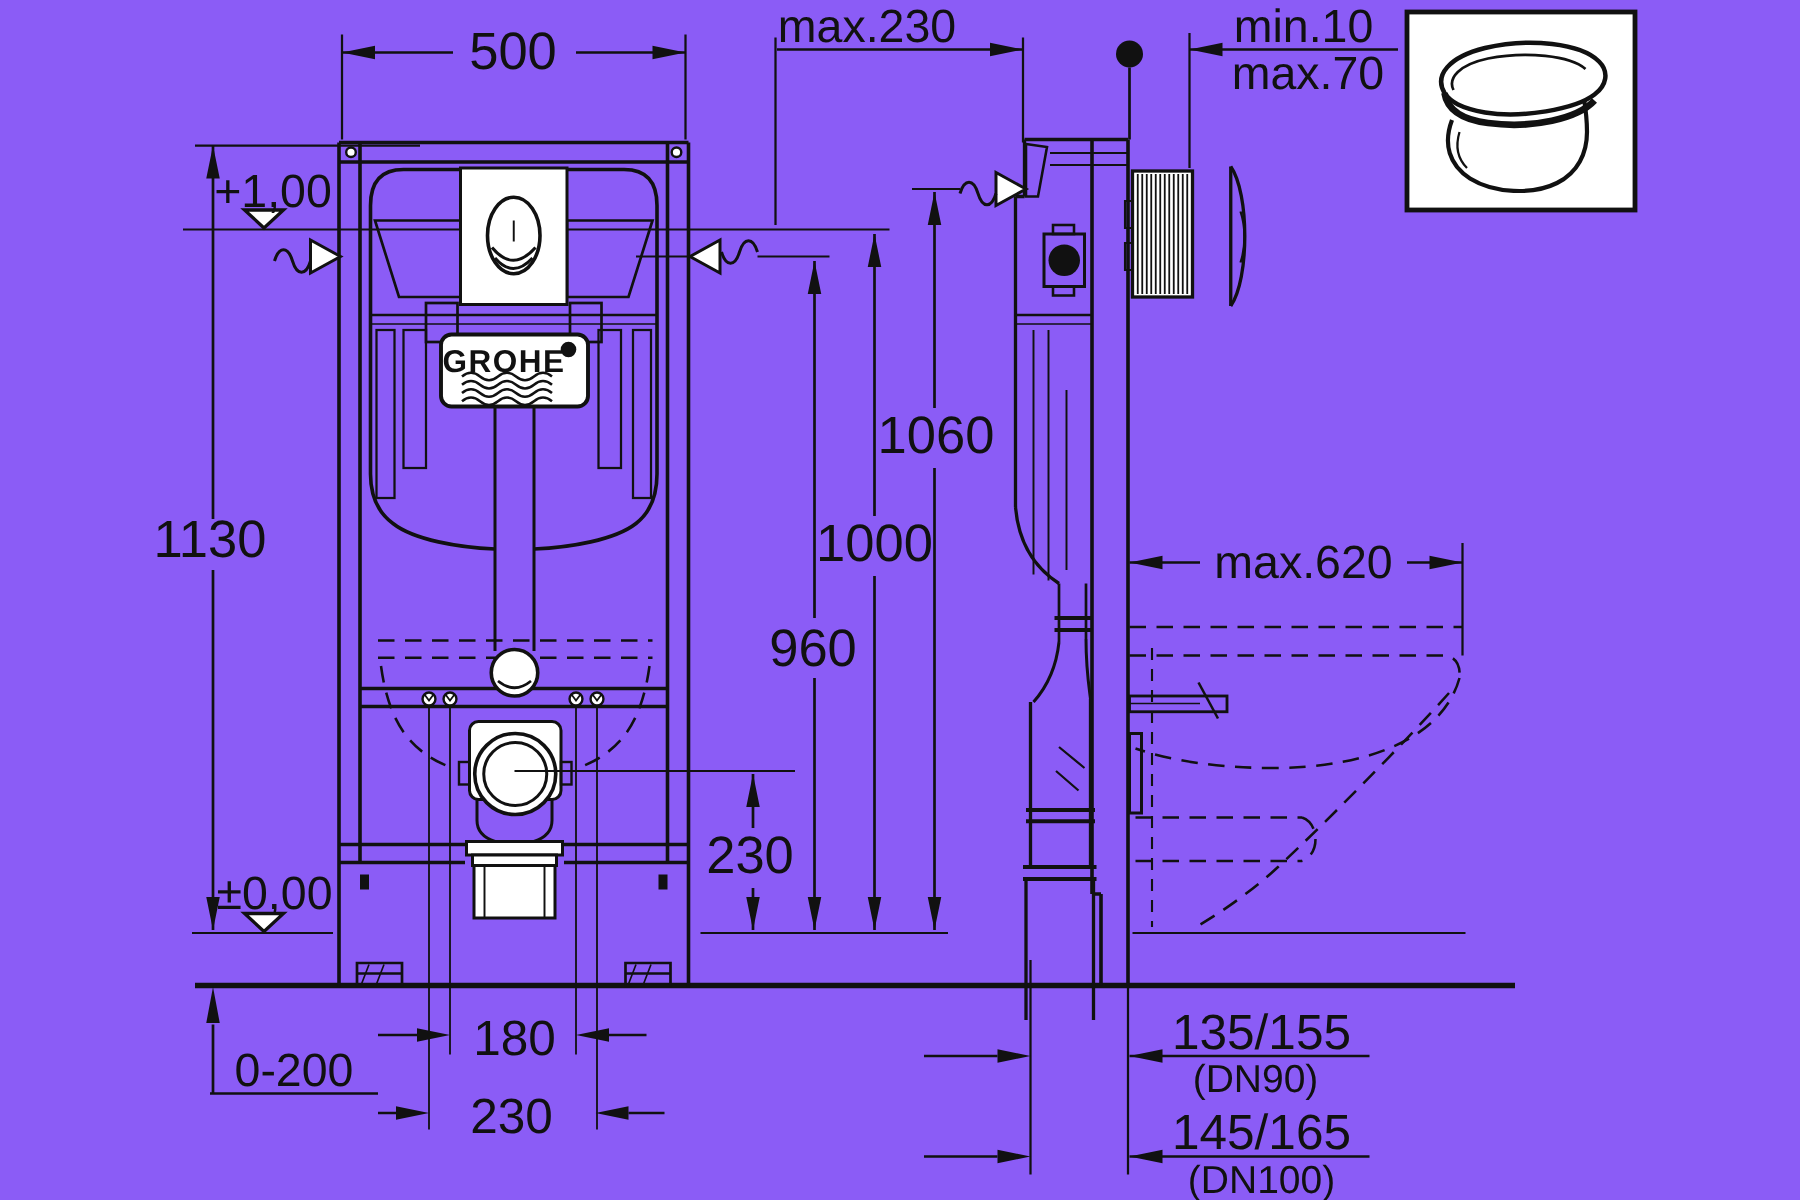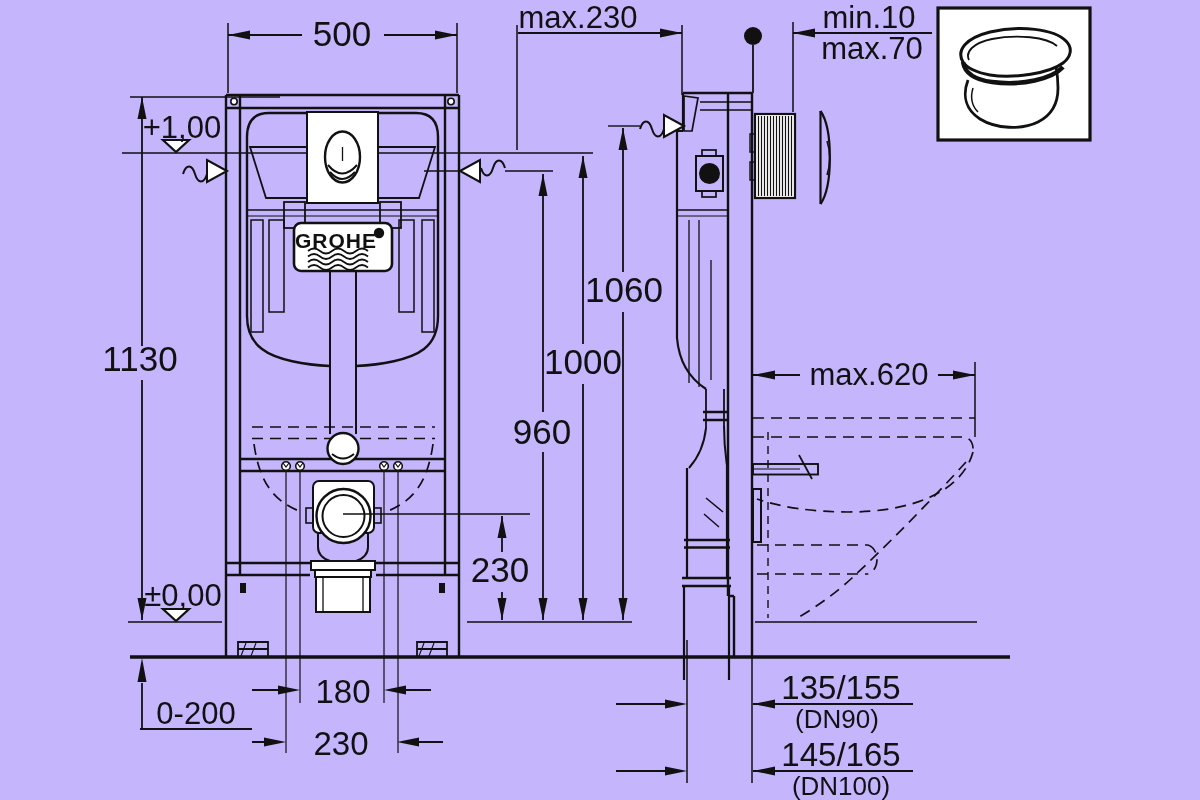--- a/index.html
+++ b/index.html
@@ -1,16 +1,16 @@
 <!DOCTYPE html>
 <html><head>
 <meta charset="utf-8">
 <style>
   html,body{margin:0;padding:0;background:#fff;}
-  .canvas{position:relative;width:1200px;height:800px;background:#c4b5fd;overflow:hidden;}
+  .canvas{position:relative;width:1200px;height:800px;background:#8b5cf6;overflow:hidden;}
   svg{display:block;}
   text{font-family:"Liberation Sans","DejaVu Sans",sans-serif;fill:#111;}
   .dim{font-size:35px;}
   .dim-s{font-size:31px;}
   .dim-m{font-size:33px;}
   .dn{font-size:26px;}
   .brand{font-size:21px;font-weight:bold;letter-spacing:1px;}
 </style>
 </head>
 <body>

